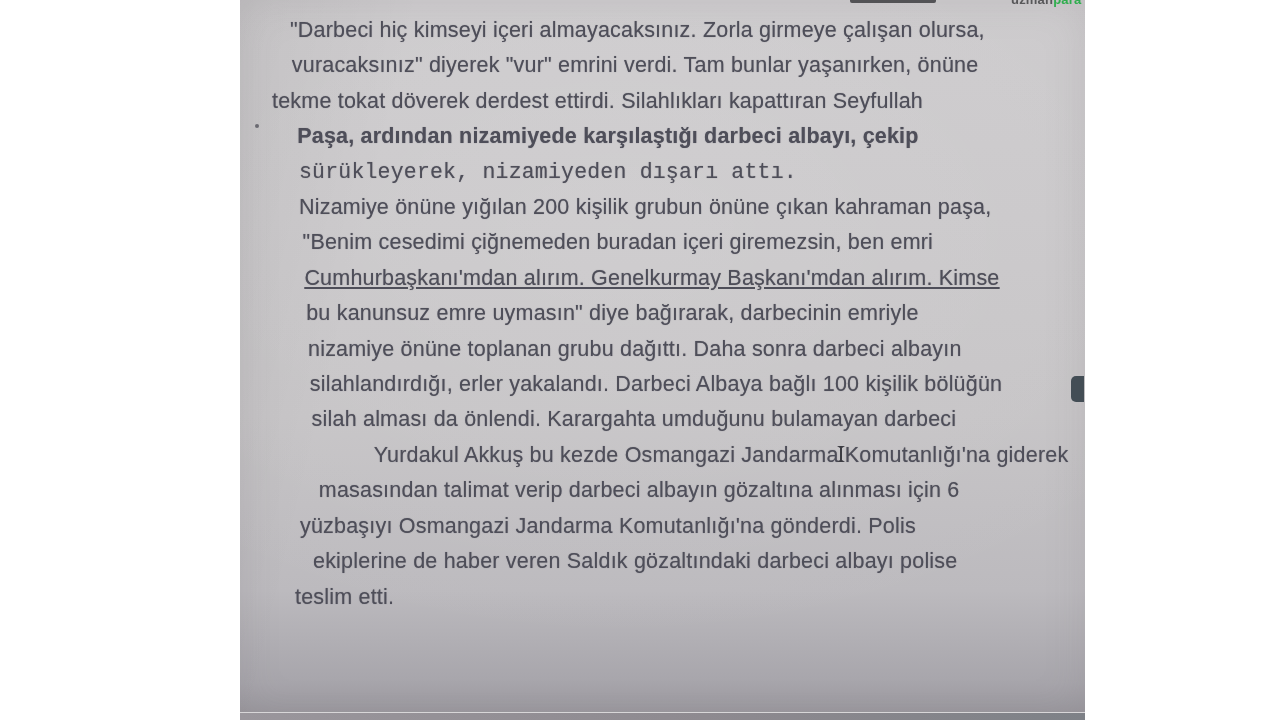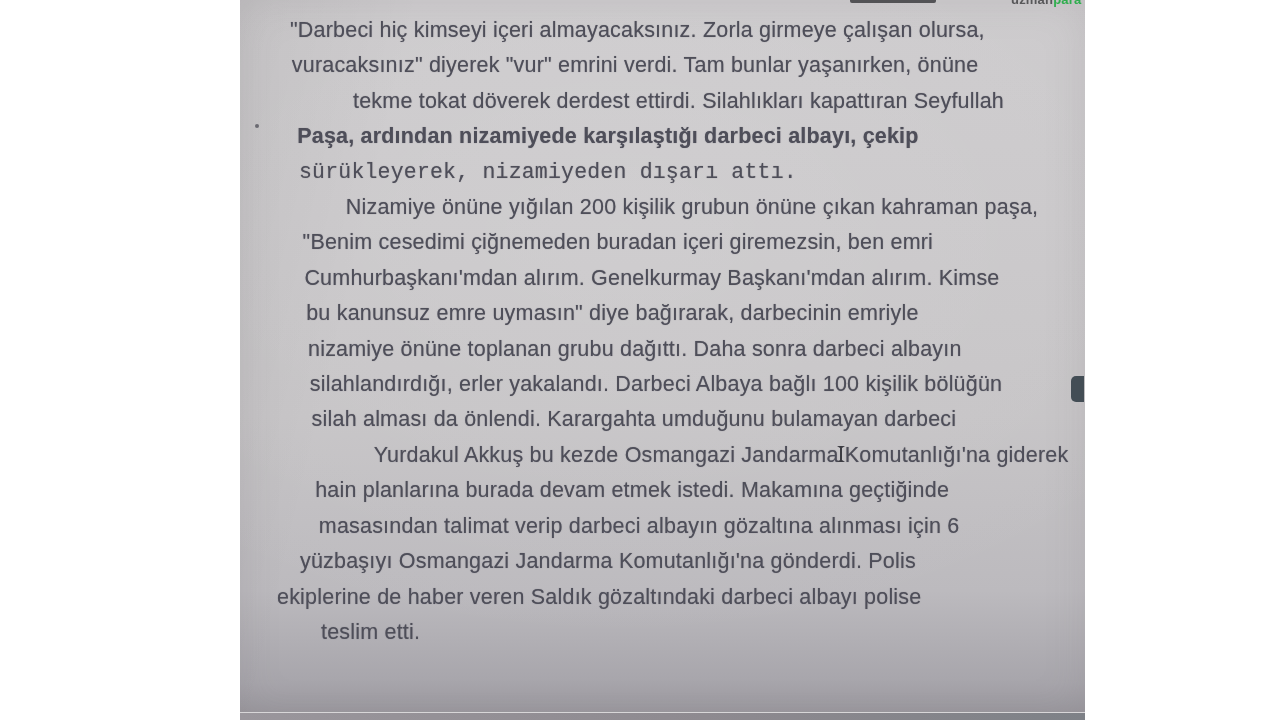--- a/index.html
+++ b/index.html
@@ -80,36 +80,35 @@
 
     <div class="topline"></div>
 
     <div class="brand">
       <div class="brand-inner" style="color: rgb(88, 88, 90);"><span>uzman</span><span class="green" style="color: rgb(47, 174, 78);">para</span></div>
     </div>
 
     <div class="article" style="color: rgb(78, 78, 89);">
         <div class="line" style="margin-left: 50px;">"Darbeci hiç kimseyi içeri almayacaksınız. Zorla girmeye çalışan olursa,</div>
         <div class="line" style="margin-left: 51.8px;">vuracaksınız" diyerek "vur" emrini verdi. Tam bunlar yaşanırken, önüne</div>
-        <div class="line" style="margin-left: 32px; text-align: center;">tekme tokat döverek derdest ettirdi. Silahlıkları kapattıran Seyfullah</div>
+        <div class="line" style="margin-left: 32px;">tekme tokat döverek derdest ettirdi. Silahlıkları kapattıran Seyfullah</div>
         <div class="line" style="margin-left: 57.2px; font-weight: bold;">Paşa, ardından nizamiyede karşılaştığı darbeci albayı, çekip</div>
         <div class="line" style="margin-left: 59px; font-family: Liberation Mono, monospace;">sürükleyerek, nizamiyeden dışarı attı.</div>
-        <div class="line" style="margin-left: 59px; text-align: center;">Nizamiye önüne yığılan 200 kişilik grubun önüne çıkan kahraman paşa,</div>
+        <div class="line" style="margin-left: 59px;">Nizamiye önüne yığılan 200 kişilik grubun önüne çıkan kahraman paşa,</div>
         <div class="line" style="margin-left: 62.6px;">"Benim cesedimi çiğnemeden buradan içeri giremezsin, ben emri</div>
-        <div class="line" style="margin-left: 64.4px;">Cumhurbaşkanı'mdan alırım. Genelkurmay Başkanı'mdan alırım. Kimse</div>
+        <div class="line" style="margin-left: 64.4px; text-decoration: underline;">Cumhurbaşkanı'mdan alırım. Genelkurmay Başkanı'mdan alırım. Kimse</div>
         <div class="line" style="margin-left: 66.2px;">bu kanunsuz emre uymasın" diye bağırarak, darbecinin emriyle</div>
         <div class="line" style="margin-left: 68px;">nizamiye önüne toplanan grubu dağıttı. Daha sonra darbeci albayın</div>
         <div class="line" style="margin-left: 69.8px;">silahlandırdığı, erler yakalandı. Darbeci Albaya bağlı 100 kişilik bölüğün</div>
         <div class="line" style="margin-left: 71.6px;">silah alması da önlendi. Karargahta umduğunu bulamayan darbeci</div>
         <div class="line" style="margin-left: 117px; text-align: center;">Yurdakul Akkuş bu kezde Osmangazi Jandarma Komutanlığı'na giderek</div>
-        <div class="line" style="margin-left: 75.2px;">hain planlarına burada devam etmek istedi. Makamına geçtiğinde</div>
         <div class="line" style="margin-left: 78.8px;">masasından talimat verip darbeci albayın gözaltına alınması için 6</div>
         <div class="line" style="margin-left: 60px;">yüzbaşıyı Osmangazi Jandarma Komutanlığı'na gönderdi. Polis</div>
-        <div class="line" style="margin-left: 37px;">ekiplerine de haber veren Saldık gözaltındaki darbeci albayı polise</div>
-        <div class="line" style="margin-left: 81px;">teslim etti.</div>
+        <div class="line" style="margin-left: 73px;">ekiplerine de haber veren Saldık gözaltındaki darbeci albayı polise</div>
+        <div class="line" style="margin-left: 55px;">teslim etti.</div>
       </div>
 
     <div class="ibeam"></div>
 
     <div class="nub"></div>
 
     <div class="dot"></div>
 
     <div class="bottombar"></div>
 

